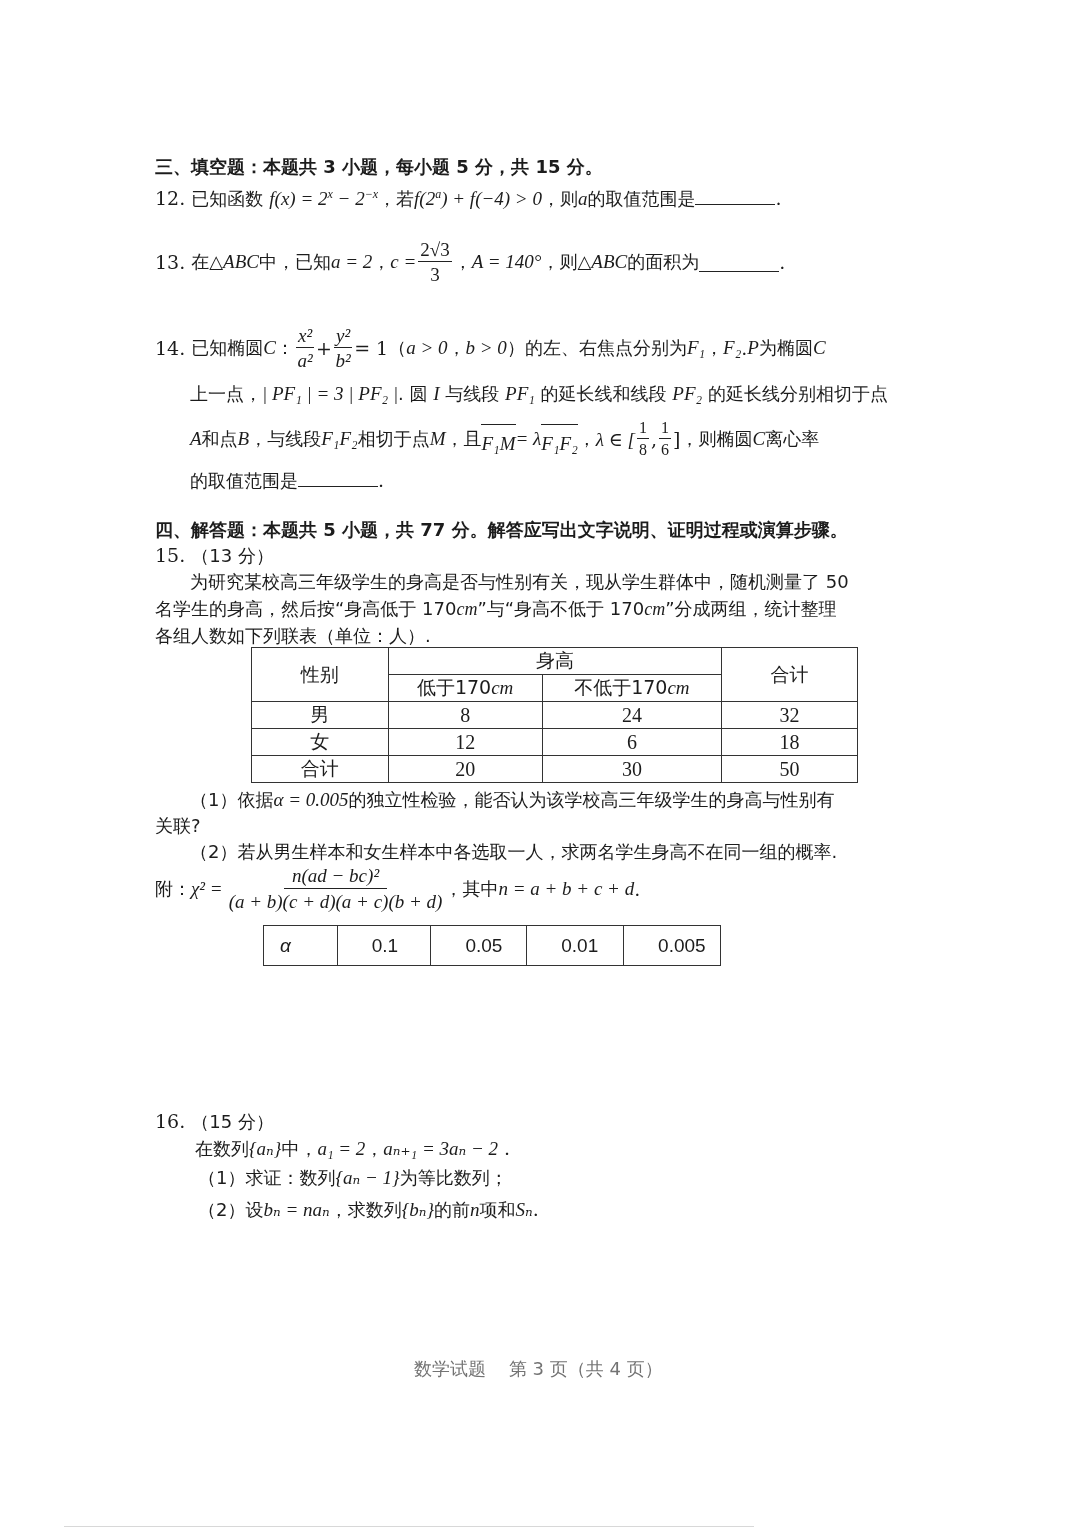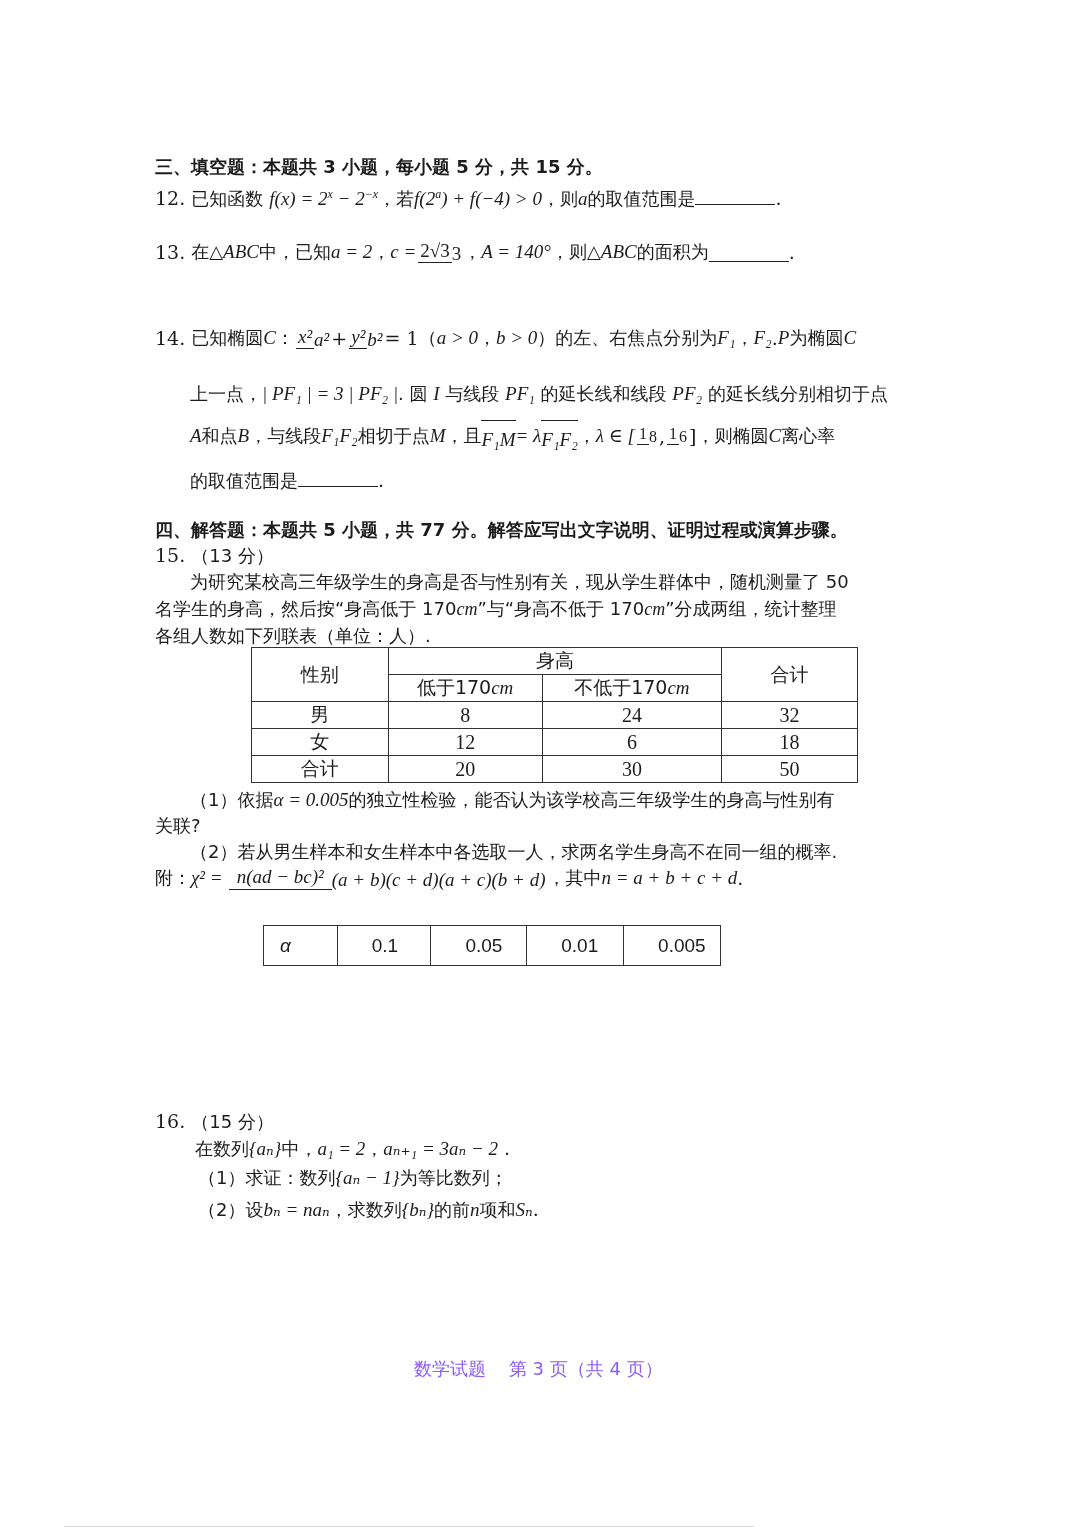--- a/index.html
+++ b/index.html
@@ -7,30 +7,30 @@
     width: 1080px; height: 1527px; position: relative; overflow: hidden;
     font-family: "DejaVu Serif", "Liberation Serif", serif;
     color: #1c1c1c;
     font-size: 19px;
   }
   .abs { position: absolute; white-space: nowrap; }
   .i { font-style: italic; font-family: "Liberation Serif", "DejaVu Serif", serif; }
   .sec { font-weight: bold; font-family: "DejaVu Sans", "Liberation Sans", sans-serif; font-size: 18px; }
   .cn { font-family: "DejaVu Sans", "Liberation Sans", sans-serif; font-size: 18px; }
   .blank { display: inline-block; width: 80px; border-bottom: 1.5px solid #222; height: 18px; vertical-align: baseline; }
-  .frac { display: inline-flex; align-items: center; vertical-align: middle; line-height: 1; margin: 0 2px; font-family: "Liberation Serif", serif; }
+  .frac { display: inline-flex; flex-direction: column; align-items: center; vertical-align: middle; line-height: 1; margin: 0 2px; font-family: "Liberation Serif", serif; }
   .frac .num { padding: 0 2px 2px; border-bottom: 1.3px solid #222; }
   .frac .den { padding-top: 3px; }
   sup, sub { font-size: 12px; }
   .over { border-top: 1.3px solid #222; padding-top: 8px; }
   table.tb { border-collapse: collapse; position: absolute; }
   table.tb td { border: 1.5px solid #333; text-align: center; padding: 0; font-family: "Liberation Serif", "DejaVu Serif", serif; font-size: 20px; }
   table.tb td.cn { font-family: "DejaVu Sans", "Liberation Sans", sans-serif; font-size: 19px; }
   table.tb2 td { text-align: left; padding-left: 34px; font-family: "Liberation Sans", sans-serif; font-size: 19px; }
-  .footer { font-family: "DejaVu Sans", "Liberation Sans", sans-serif; font-size: 18px; color: #8b5cf6; }
+  .footer { font-family: "DejaVu Sans", "Liberation Sans", sans-serif; font-size: 18px; color: #737373; }
   .bottom-line { position: absolute; left: 64px; top: 1526px; width: 690px; height: 1px; background: #d8d8d8; }
 </style>
 </head>
 <body>
 
 <div class="abs sec" style="left:155px; top:155px;">三、填空题：本题共 3 小题，每小题 5 分，共 15 分。</div>
 
 <div class="abs" style="left:155px; top:186px;">
   <span>12.</span>
   <span class="cn">已知函数</span>

